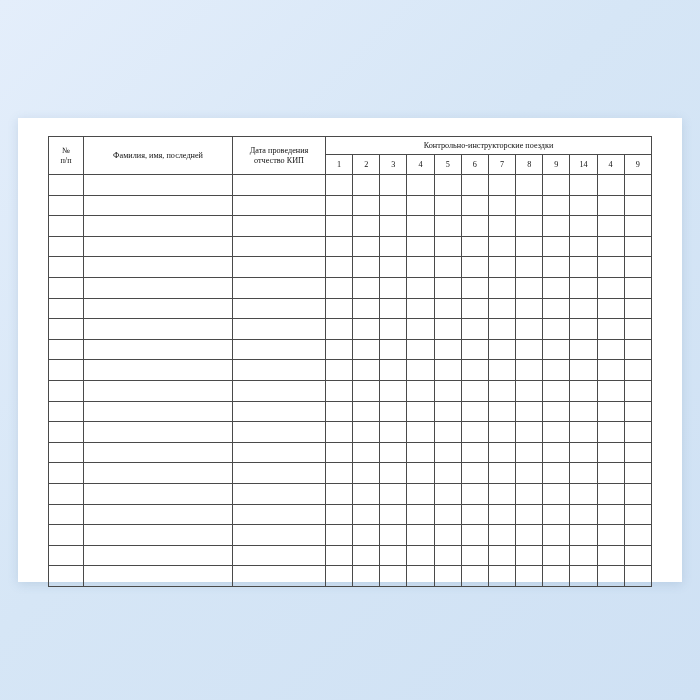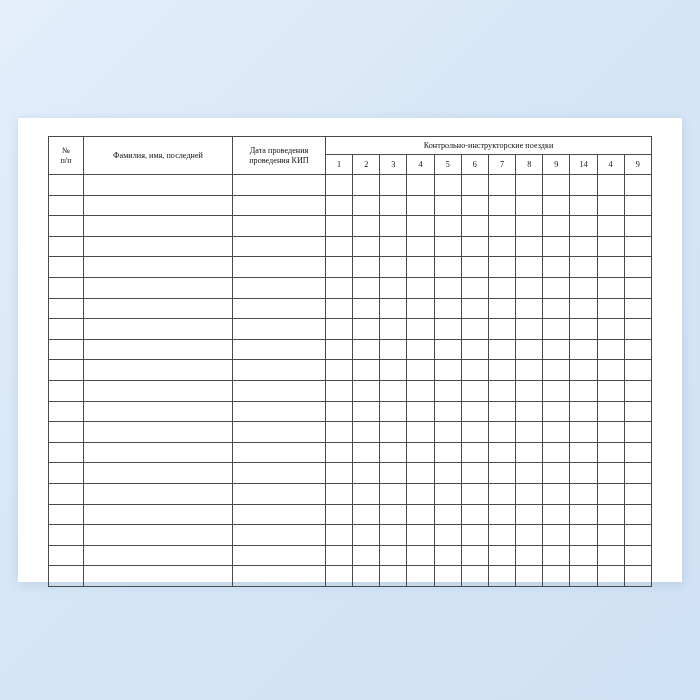--- a/index.html
+++ b/index.html
@@ -95,21 +95,21 @@
       <table class="reg">
         <thead>
           <tr>
             <th class="h-num" rowspan="2">
               <span class="l1">№</span>
               <span class="l2">п/п</span>
             </th>
             <th class="h-name" rowspan="2">Фамилия, имя, последней</th>
             <th class="h-date" rowspan="2">
               <span>Дата проведения</span>
-              <span>проведения КИП</span>
+              <span>отчество КИП</span>
             </th>
             <th class="h-trips" colspan="12">Контрольно-инструкторские поездки</th>
           </tr>
           <tr>
             <th class="h-tripnum trip-col">1</th>
             <th class="h-tripnum trip-col">2</th>
             <th class="h-tripnum trip-col">3</th>
             <th class="h-tripnum trip-col">4</th>
             <th class="h-tripnum trip-col">5</th>
             <th class="h-tripnum trip-col">6</th>

